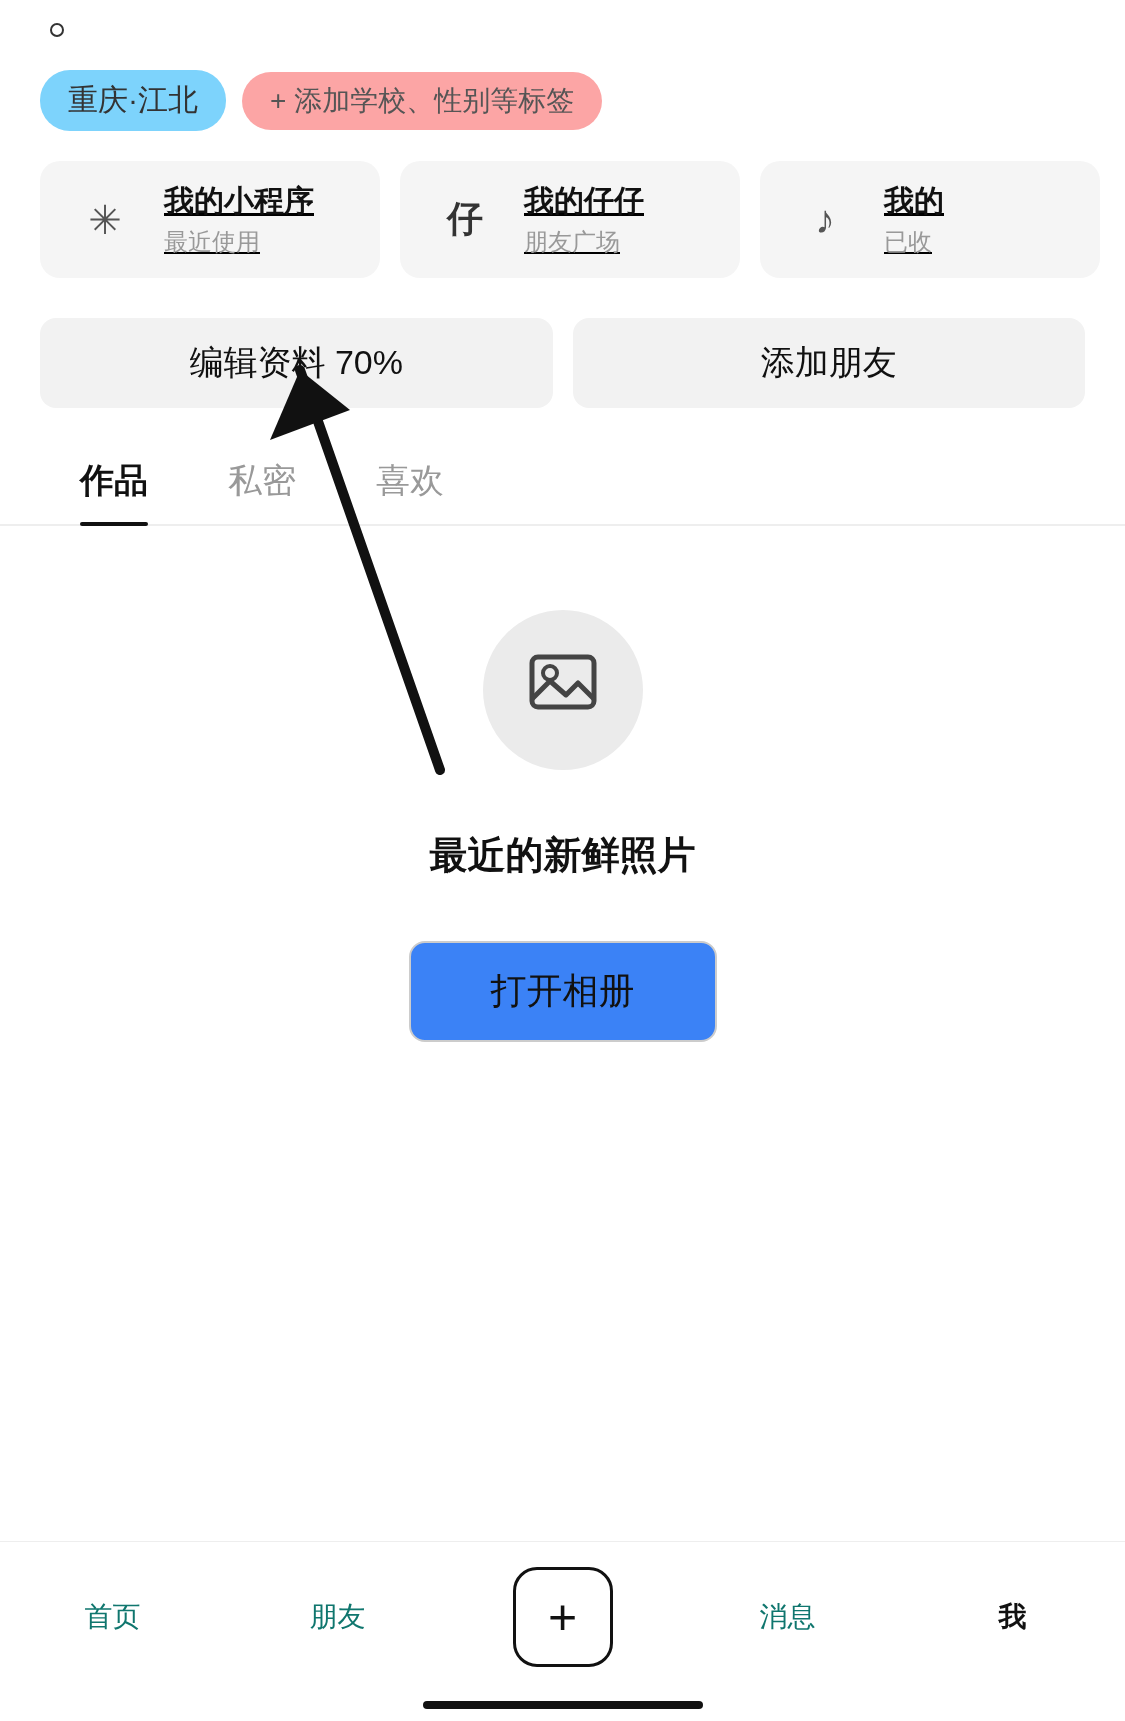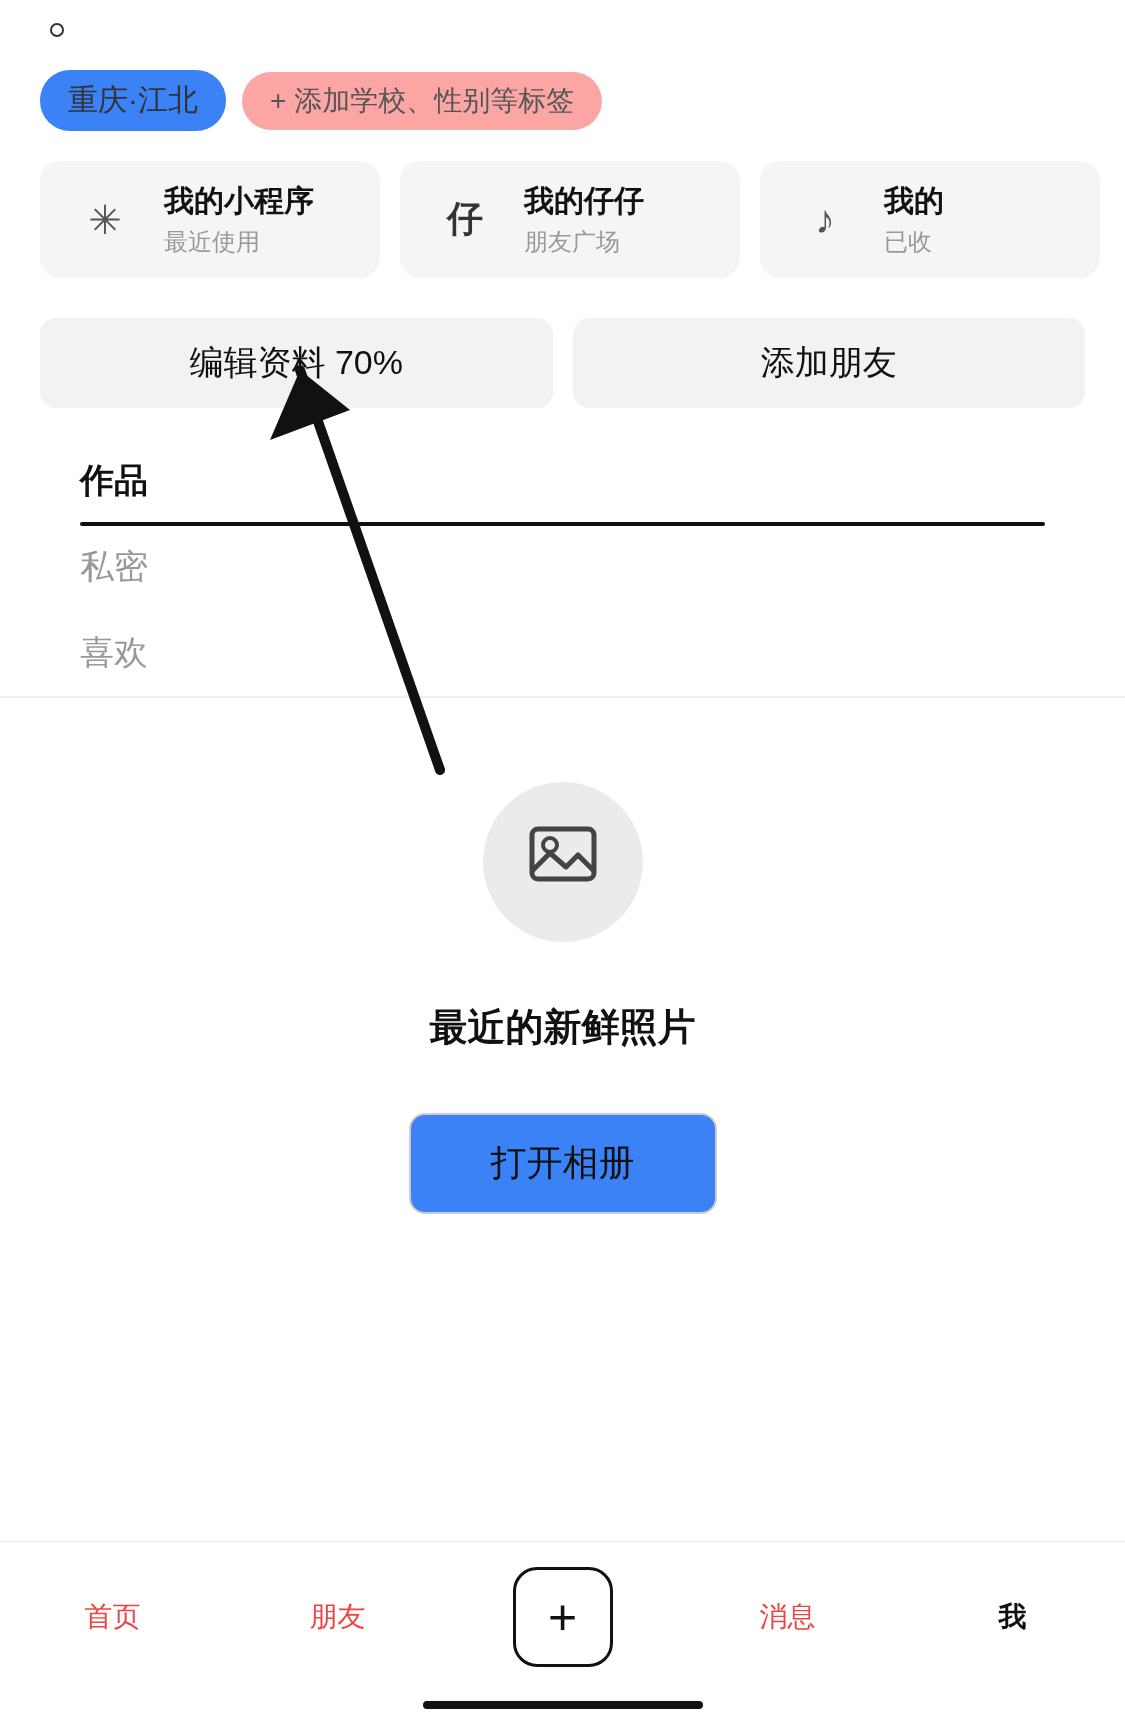--- a/index.html
+++ b/index.html
@@ -33,21 +33,21 @@
     }
 
     .location-tag-row {
       display: flex;
       align-items: center;
       padding: 10px 40px 20px 40px;
       gap: 16px;
     }
 
     .location-tag {
-      background: #3b82f6;
+      background: #7dd3fc;
       border-radius: 30px;
       padding: 10px 28px;
       font-size: 30px;
       color: #333;
     }
 
     .add-tag {
       background: #fca5a5;
       border-radius: 30px;
       padding: 10px 28px;
@@ -84,20 +84,21 @@
       align-items: center;
       justify-content: center;
       font-size: 40px;
       color: #555;
     }
 
     .mini-app-info {
       display: flex;
       flex-direction: column;
       gap: 4px;
+      text-decoration: underline;
     }
 
     .mini-app-name {
       font-size: 30px;
       font-weight: 600;
       color: #111;
     }
 
     .mini-app-desc {
       font-size: 24px;
@@ -123,21 +124,20 @@
       color: #111;
       cursor: pointer;
       border: none;
     }
 
     .tabs-row {
       display: flex;
       border-bottom: 2px solid #eee;
       padding: 0 40px;
       margin-top: 10px;
-      flex-direction: column;
     }
 
     .tab-item {
       padding: 20px 40px;
       font-size: 34px;
       color: #999;
       cursor: pointer;
       position: relative;
     }
 
@@ -234,21 +234,21 @@
       flex-direction: column;
       align-items: center;
       justify-content: center;
       gap: 6px;
       cursor: pointer;
       min-width: 120px;
     }
 
     .nav-label {
       font-size: 28px;
-      color: #ef4444;
+      color: #0f766e;
     }
 
     .nav-label.active {
       color: #111;
       font-weight: 600;
     }
 
     .nav-add-btn {
       width: 100px;
       height: 100px;

